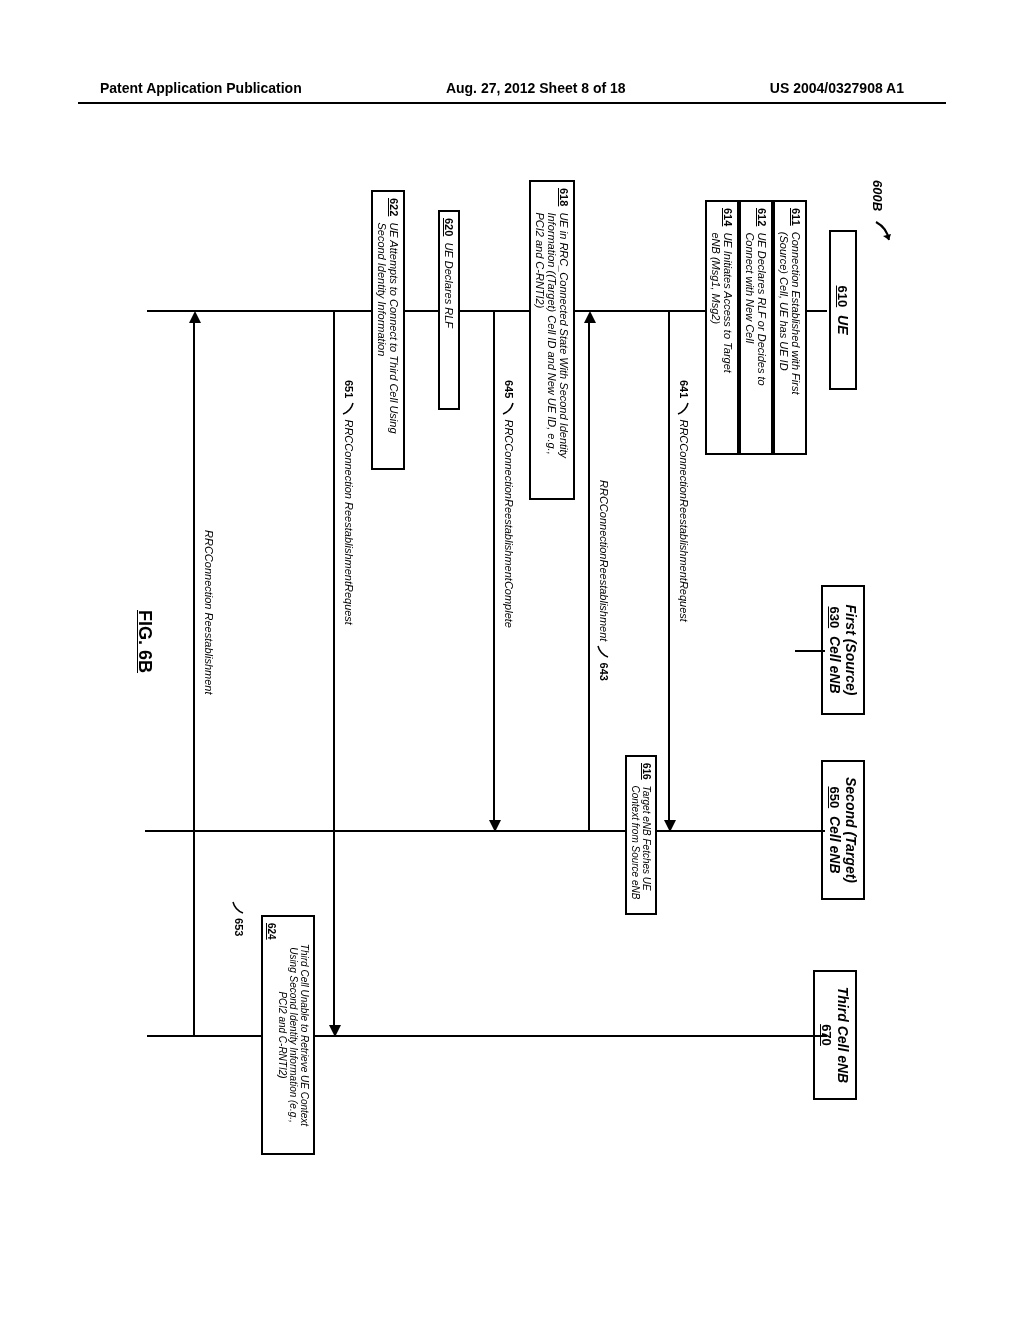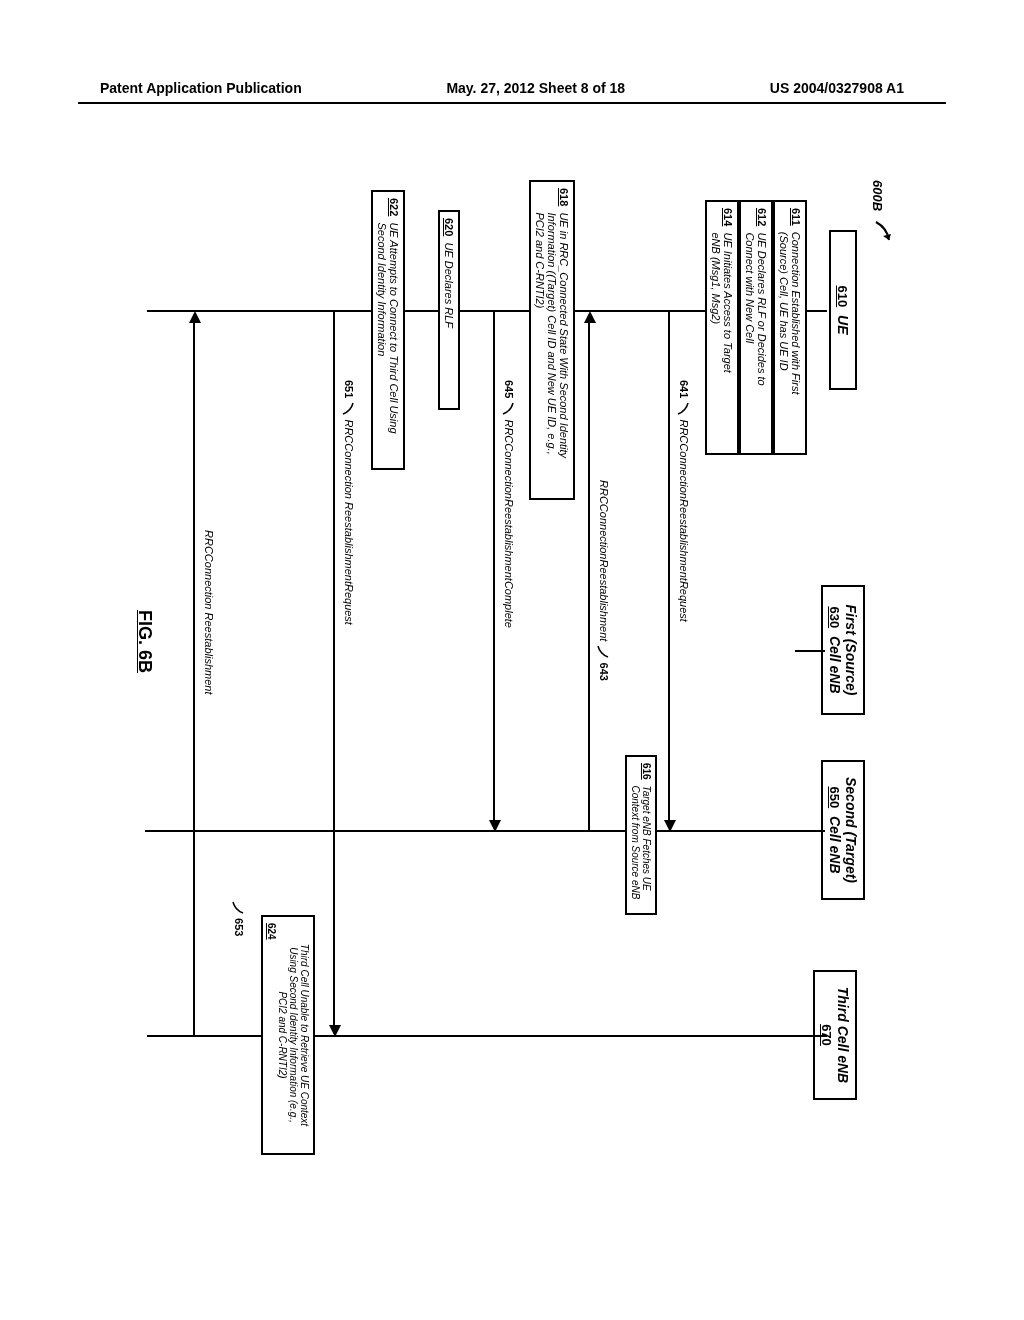--- a/index.html
+++ b/index.html
@@ -130,21 +130,21 @@
       font-weight: bold;
       font-size: 18px;
       text-decoration: underline;
     }
   </style>
 </head>
 <body>
 
 <div class="header">
   <span>Patent Application Publication</span>
-  <span>May. 27, 2012  Sheet 8 of 18</span>
+  <span>Aug. 27, 2012  Sheet 8 of 18</span>
   <span>US 2004/0327908 A1</span>
 </div>
 <div class="header-line"></div>
 
 <div class="diagram">
   <div class="rotated-content">
 
     <div class="fig-num" style="top:-10px; left:0;">
       <span>600B</span>
       <svg width="30" height="20" style="position:absolute; top:-6px; left:40px;">

